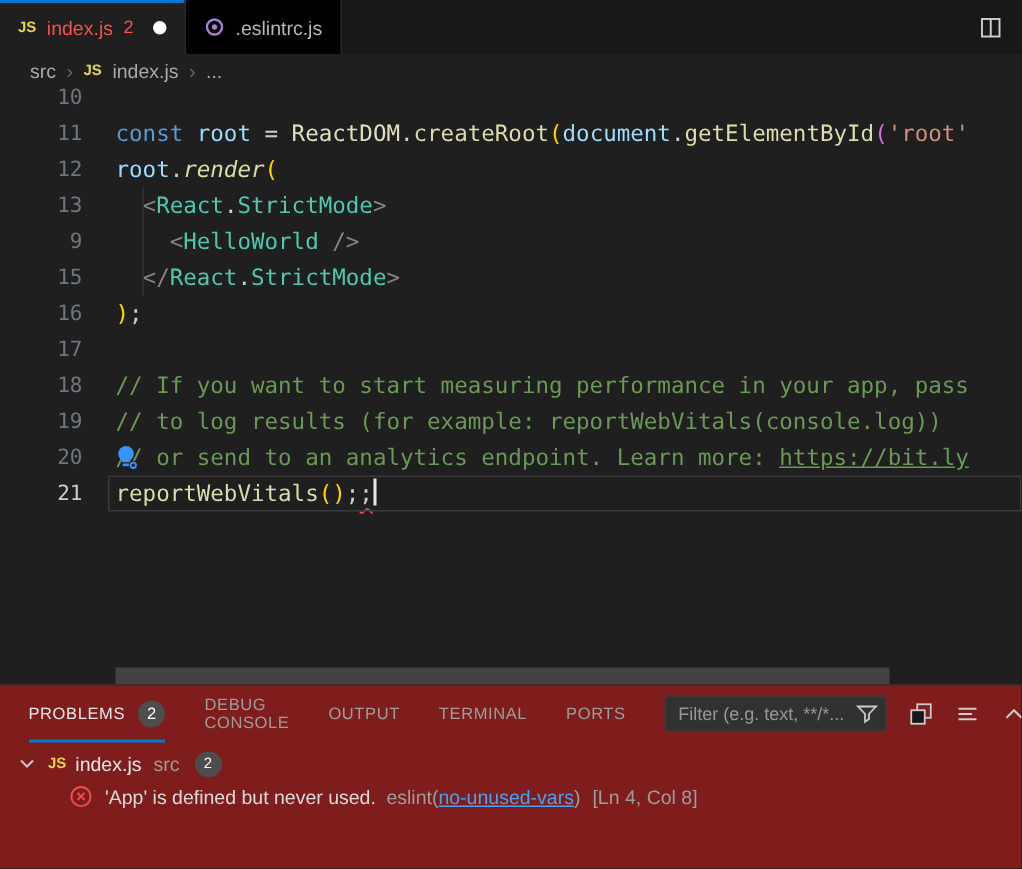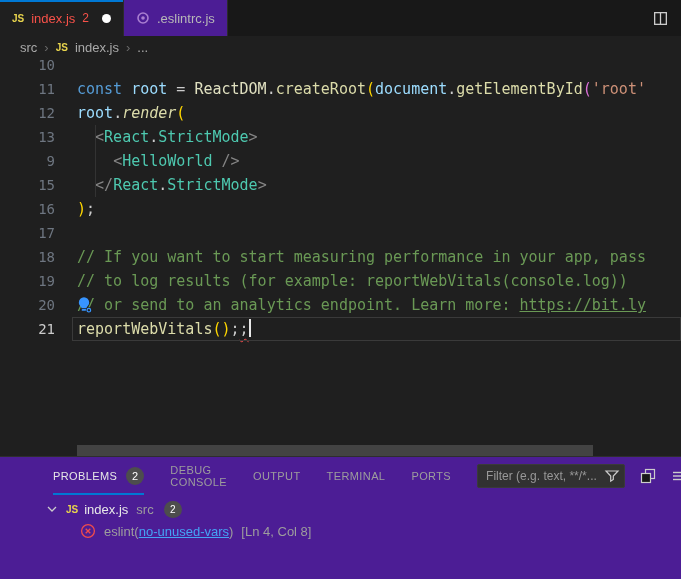--- a/index.html
+++ b/index.html
@@ -5,21 +5,21 @@
   * { margin:0; padding:0; box-sizing:border-box; }
   html,body { width:681px; height:579px; overflow:hidden; background:#1f1f1f;
     font-family:"Liberation Sans", sans-serif; }
   .window { position:relative; width:681px; height:579px; background:#1f1f1f; }
 
   
   .tabbar { height:36px; background:#181818; display:flex; align-items:stretch; position:relative; }
   .tab { display:flex; align-items:center; gap:7px; padding:0 12px; font-size:13px;
     border-right:1px solid #2b2b2b; cursor:pointer; position:relative; }
   .tab.active { background:#1f1f1f; box-shadow:inset 0 2px 0 #0078d4; }
-  .tab.inactive { background:#4c1d95; }
+  .tab.inactive { background:#000000; }
   .js-badge { color:#e8d44d; font-weight:bold; font-size:10px; letter-spacing:0; }
   .tab-label-error { color:#f85149; }
   .tab-count { color:#f85149; font-size:12px; }
   .mod-dot { width:9px; height:9px; border-radius:50%; background:#ffffff; margin-left:6px; }
   .tab-label-dim { color:#b8b8b8; }
   .tabbar-actions { margin-left:auto; display:flex; align-items:center; padding-right:12px; }
 
   
   .breadcrumbs { height:22px; background:#1f1f1f; display:flex; align-items:center;
     padding-left:20px; gap:7px; font-size:13px; color:#a9a9a9; }
@@ -39,21 +39,21 @@
   .tok.squiggle { text-decoration:underline wavy #f14c4c 1px; text-underline-offset:4px; }
   .tok.lnk { text-decoration:underline; cursor:pointer; }
   .cursor { display:inline-block; width:2px; height:18px; background:#e8e8e8;
     vertical-align:-3px; }
   .bulb { position:absolute; left:20px; top:3px; width:18px; height:18px; z-index:2; }
   .hscroll-thumb { position:absolute; left:77px; top:387px; width:516px; height:11px;
     background:#434343; cursor:pointer; }
 
   
   .panel { position:absolute; top:456px; left:0; right:0; bottom:0;
-    background:#4c1d95; border-top:1px solid #2e2e2e;padding-left:34px; }
+    background:#7f1d1d; border-top:1px solid #2e2e2e; }
   .panel-tabs { display:flex; align-items:center; height:38px; padding-left:19px; gap:26px; }
   .ptab { height:38px; display:flex; align-items:center; gap:9px; font-size:11px;
     letter-spacing:.4px; color:#9d9d9d; cursor:pointer; }
   .ptab.active { color:#e7e7e7; box-shadow:inset 0 -2px 0 #0078d4; }
   .badge { min-width:18px; height:18px; padding:0 4px; border-radius:9px; background:#4d4d4d;
     color:#ffffff; font-size:11px; display:flex; align-items:center; justify-content:center; }
   .panel-right { margin-left:auto; display:flex; align-items:center; gap:15px; padding-right:12px; }
   .filter-wrap { position:relative; }
   .filter-wrap input { width:148px; height:24px; background:#313131; border:1px solid #3a3a3a;
     border-radius:2px; color:#cccccc; font-size:12px; padding:0 26px 0 8px; outline:none;
@@ -231,19 +231,20 @@
           <span class="path">src</span>
           <span class="badge" style="width:17px;height:17px;font-size:10px">2</span>
         </div>
         <div class="prow" style="padding-left: 46px;">
           <span style="margin-right:8px">
             <svg width="16" height="16" viewBox="0 0 16 16">
               <circle cx="8" cy="8" r="6.4" fill="none" stroke="#f14c4c" stroke-width="1.3"></circle>
               <path d="M5.7 5.7l4.6 4.6M10.3 5.7l-4.6 4.6" stroke="#f14c4c" stroke-width="1.3"></path>
             </svg>
           </span>
+          <span class="msg">'App' is defined but never used.</span>
           <span class="src">eslint(<span class="rule-link">no-unused-vars</span>)</span>
           <span class="loc">[Ln 4, Col 8]</span>
         </div>
       </div>
   </div>
 
 </div>
 
 </body></html>

